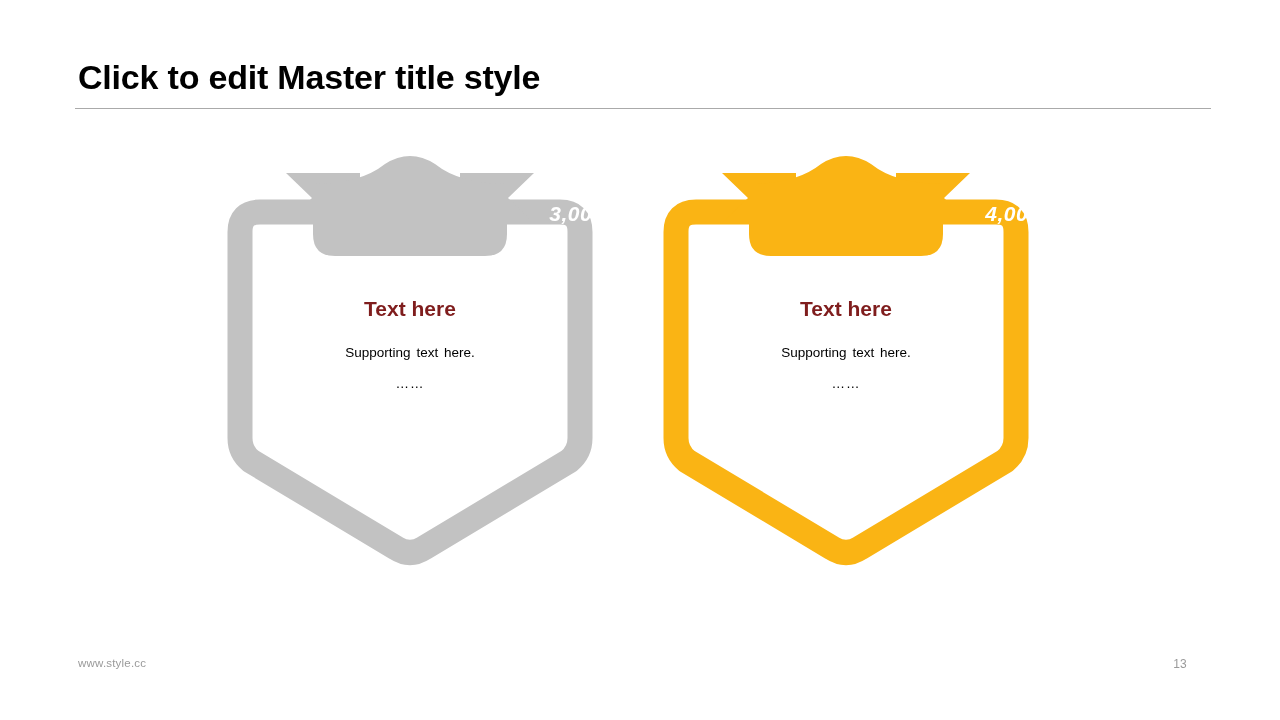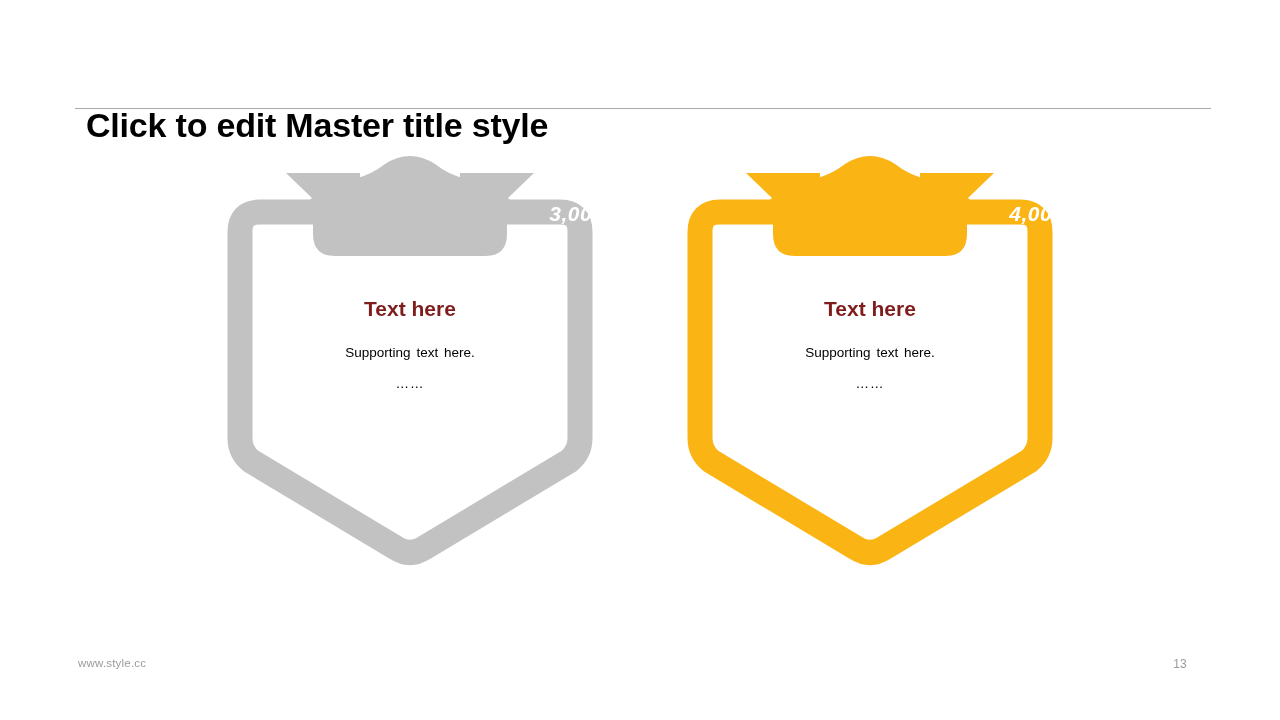--- a/index.html
+++ b/index.html
@@ -18,25 +18,24 @@
     position: absolute;
     inset: 0;
     width: 1280px;
     height: 720px;
     background: #ffffff;
   }
 
   
   .title-block {
     position: absolute;
-    left: 86px;
+    left: 78px;
     top: 55px;
     width: 1135px;
     height: 55px;
-    margin-top: 48px;
   }
   .title-text {
     font-size: 34px;
     font-weight: bold;
     color: #000000;
     line-height: 44px;
     letter-spacing: -0.2px;
     white-space: nowrap;
   }
   .title-rule {
@@ -49,21 +48,21 @@
   }
 
   
   .card {
     position: absolute;
     top: 150px;
     width: 420px;
     height: 420px;
   }
   .card-left  { left: 200px; }
-  .card-right { left: 660px; }
+  .card-right { left: 636px; }
 
   .card svg {
     position: absolute;
     left: 0;
     top: 0;
     width: 420px;
     height: 420px;
     display: block;
   }
 

